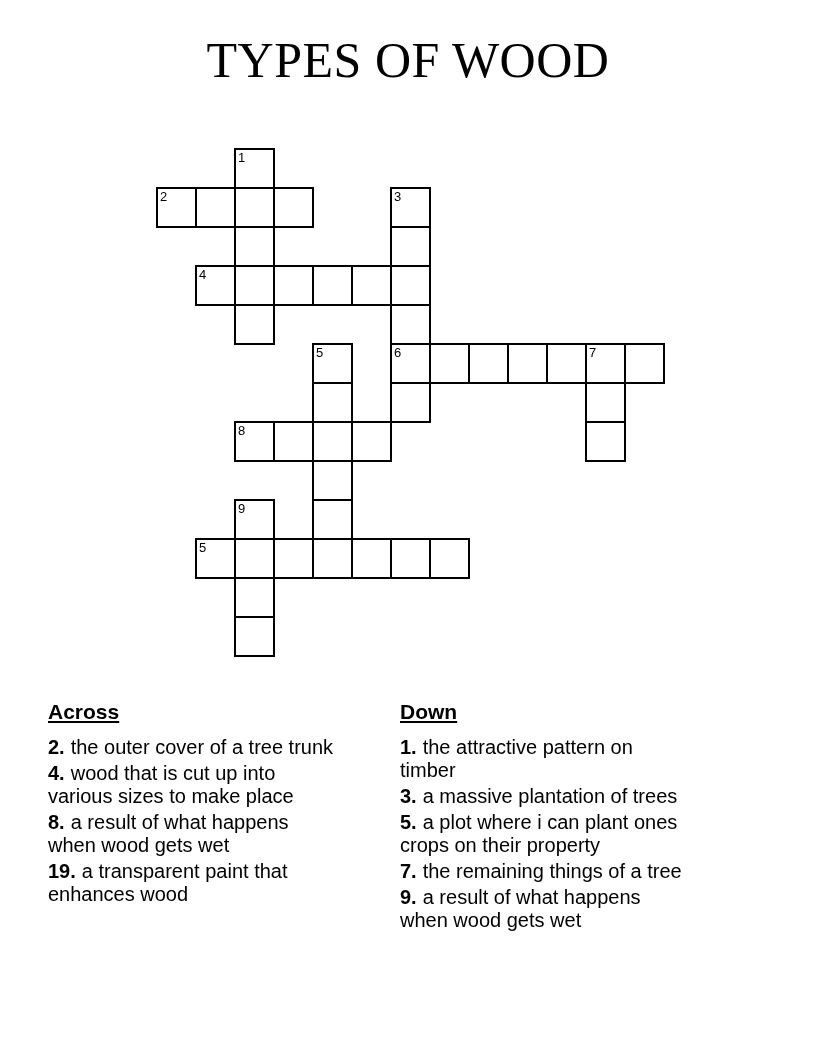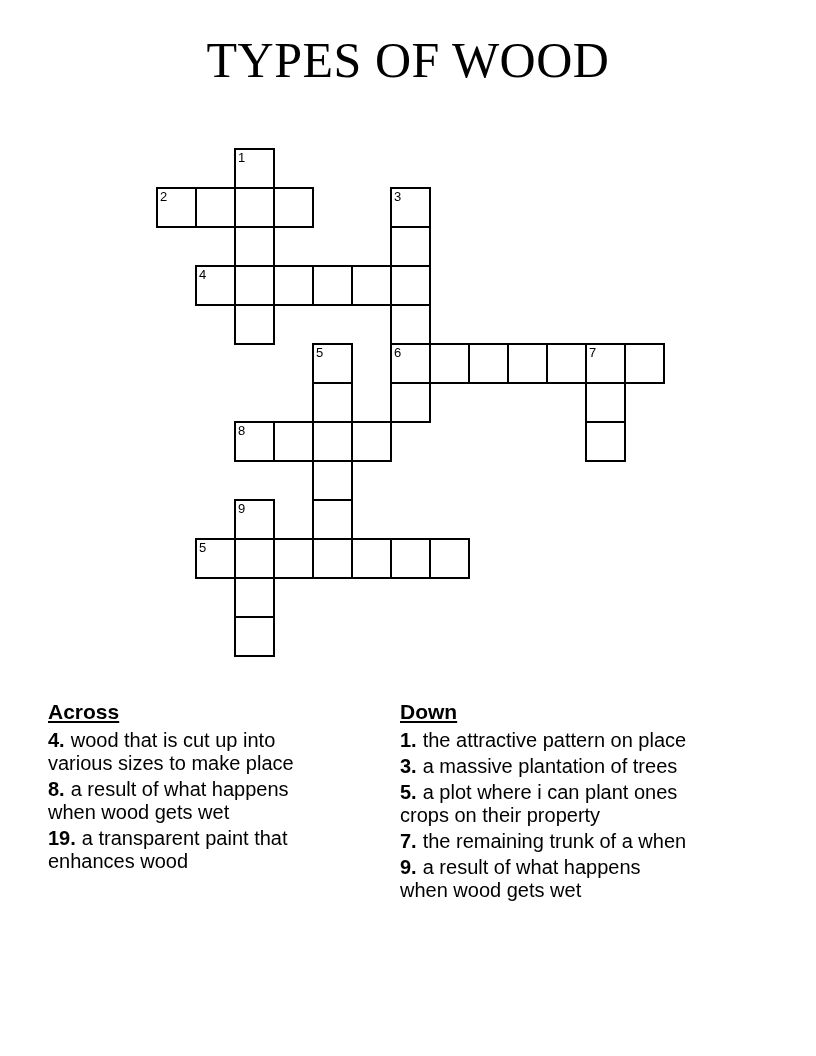--- a/index.html
+++ b/index.html
@@ -58,21 +58,21 @@
     width: 288px;
     font-size: 20px;
     line-height: 23px;
   }
   .clues-col.across { left: 48px; }
   .clues-col.down   { left: 400px; }
   .clues-heading {
     font-weight: bold;
     text-decoration: underline;
     font-size: 21px;
-    margin-bottom: 6px;
+    margin-bottom: 13px;
   }
   .clue {
     margin-bottom: 3px;
   }
   .clue .num {
     font-weight: bold;
     margin-right: 6px;
   }
 </style>
 </head>
@@ -142,25 +142,26 @@
       <span class="cellnum">5</span>
     </div>
     <div class="cell" style="left: 273px; top: 538px; border-color: rgb(0, 0, 0);"></div>
     <div class="cell" style="left: 351px; top: 538px; border-color: rgb(0, 0, 0);"></div>
     <div class="cell" style="left: 390px; top: 538px; border-color: rgb(0, 0, 0);"></div>
     <div class="cell" style="left: 429px; top: 538px; border-color: rgb(0, 0, 0);"></div>
   </div>
 
 <div class="clues-col across">
   <div class="clues-heading">Across</div>
+  <div class="clue"><span class="num">2.</span><span>the outer cover of a tree trunk</span></div>
   <div class="clue"><span class="num">4.</span><span>wood that is cut up into various sizes to make place</span></div>
   <div class="clue"><span class="num">8.</span><span>a result of what happens when wood gets wet</span></div>
   <div class="clue"><span class="num">19.</span><span>a transparent paint that enhances wood</span></div>
 </div>
 
 <div class="clues-col down">
   <div class="clues-heading">Down</div>
-  <div class="clue"><span class="num">1.</span><span>the attractive pattern on place</span></div>
+  <div class="clue"><span class="num">1.</span><span>the attractive pattern on timber</span></div>
   <div class="clue"><span class="num">3.</span><span>a massive plantation of trees</span></div>
   <div class="clue"><span class="num">5.</span><span>a plot where i can plant ones crops on their property</span></div>
-  <div class="clue"><span class="num">7.</span><span>the remaining trunk of a when</span></div>
+  <div class="clue"><span class="num">7.</span><span>the remaining things of a tree</span></div>
   <div class="clue"><span class="num">9.</span><span>a result of what happens when wood gets wet</span></div>
 </div>
 
 </body></html>

